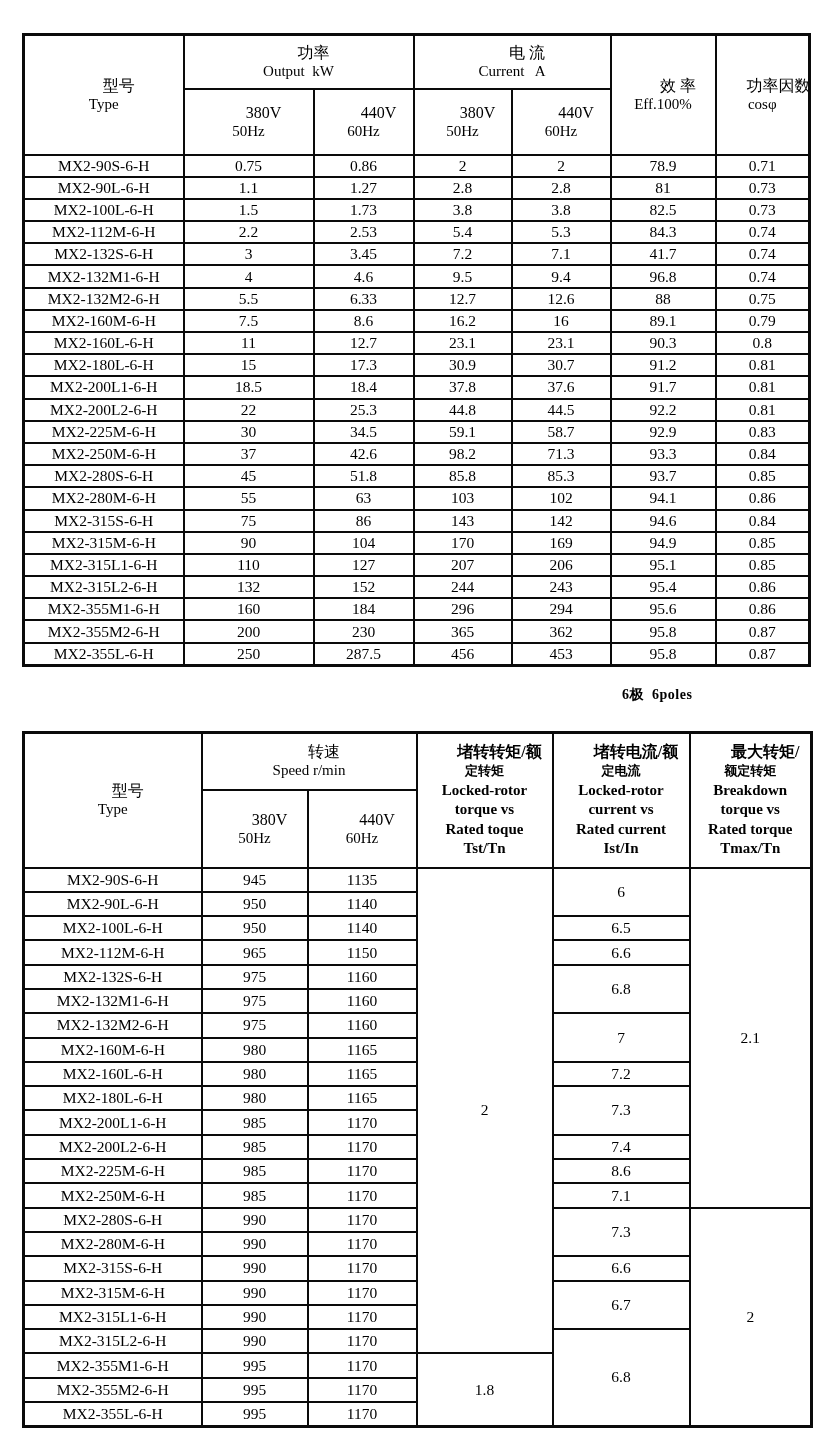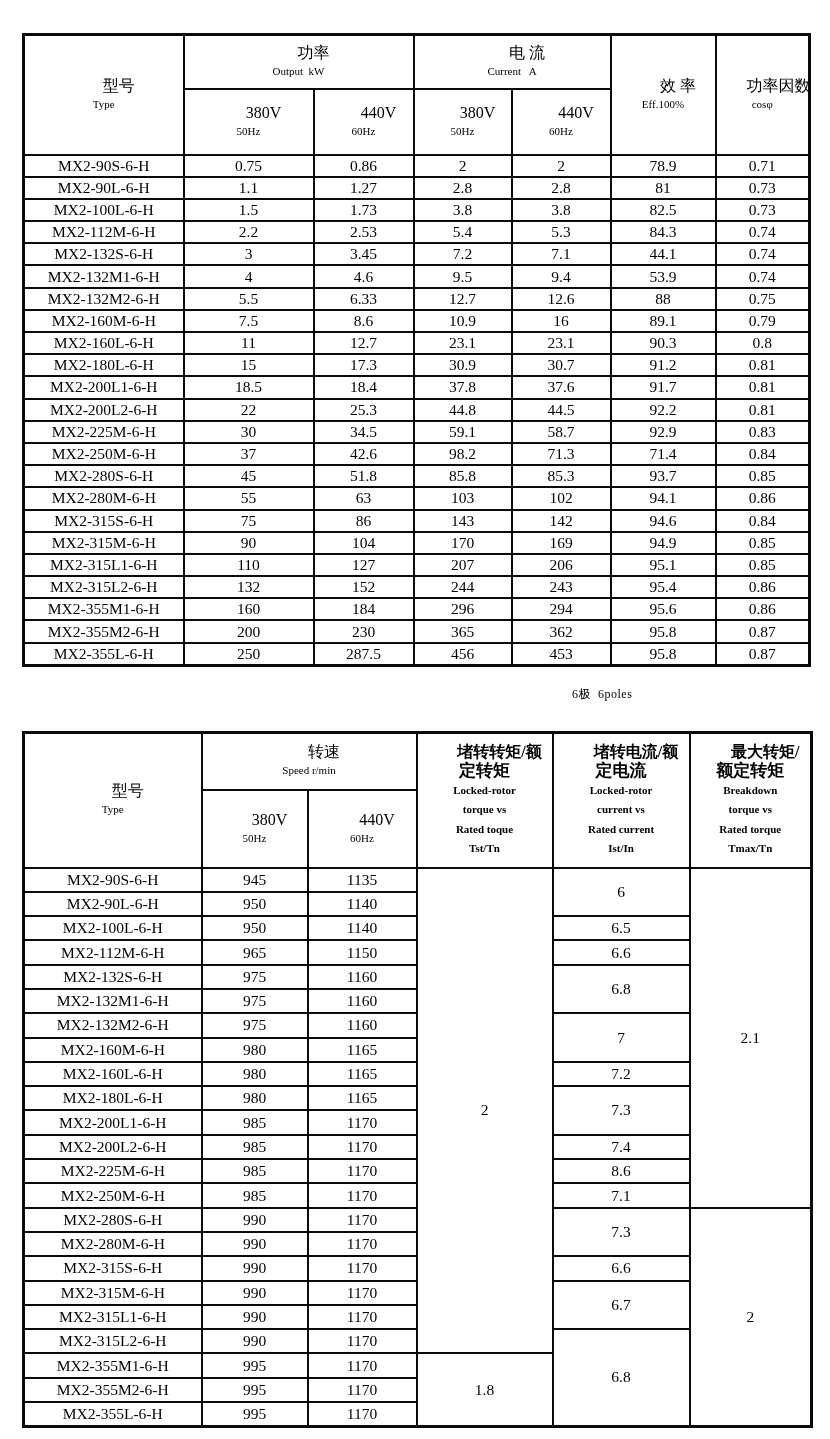--- a/index.html
+++ b/index.html
@@ -7,27 +7,27 @@
         font-family:"Liberation Serif","DejaVu Serif",serif;color:#000;}
   table{border-collapse:collapse;table-layout:fixed;position:absolute;background:#fff;}
   td,th{border:2px solid #0a0a0a;text-align:center;vertical-align:middle;
         padding:0;font-weight:normal;overflow:hidden;}
   #t1{left:22px;top:33px;width:786px;border:3px solid #0a0a0a;}
   #t2{left:22px;top:731px;width:788px;border:3px solid #0a0a0a;}
   #t1 td,#t1 th{font-size:15px;line-height:20px;}
   #t2 td,#t2 th{font-size:15px;line-height:20px;}
   #t1 tr.h1{height:54px;} #t1 tr.h2{height:66px;} #t1 tr.data{height:22.2px;}
   #t2 tr.h1{height:57px;} #t2 tr.h2{height:78px;} #t2 tr.data{height:24.3px;}
-  th .ln{display:block;white-space:pre;font-size:11px;line-height:19px;}
+  th .ln{display:block;white-space:pre;font-size:15px;line-height:19px;}
   th .ln:first-child{font-size:16px;padding-left:30px;}
   th.cjk6 .ln{line-height:19.5px;font-weight:bold;}
-  th.cjk6 .ln:nth-child(2){font-size:17px;}
+  th.cjk6 .ln:nth-child(2){font-size:13px;}
   #t1 tr.data td, #t2 tr.data td{font-size:15.5px;}
-  #poles-note{position:absolute;left:572px;top:686px;font-size:12px;
-        letter-spacing:0.5px;white-space:pre;}
+  #poles-note{position:absolute;left:622px;top:686px;font-size:14px;
+        letter-spacing:0.5px;white-space:pre;font-weight:bold;}
 </style>
 </head>
 <body>
 
 <div id="page">
 
   <table id="t1">
     <colgroup>
       <col style="width:160px">
         <col style="width:130px">
@@ -115,46 +115,46 @@
           <td>5.3</td>
           <td>84.3</td>
           <td>0.74</td>
         </tr>
         <tr class="data">
           <td>MX2-132S-6-H</td>
           <td>3</td>
           <td>3.45</td>
           <td>7.2</td>
           <td>7.1</td>
-          <td>44.1</td>
+          <td>41.7</td>
           <td>0.74</td>
         </tr>
         <tr class="data">
           <td>MX2-132M1-6-H</td>
           <td>4</td>
           <td>4.6</td>
           <td>9.5</td>
           <td>9.4</td>
-          <td>53.9</td>
+          <td>96.8</td>
           <td>0.74</td>
         </tr>
         <tr class="data">
           <td>MX2-132M2-6-H</td>
           <td>5.5</td>
           <td>6.33</td>
           <td>12.7</td>
           <td>12.6</td>
           <td>88</td>
           <td>0.75</td>
         </tr>
         <tr class="data">
           <td>MX2-160M-6-H</td>
           <td>7.5</td>
           <td>8.6</td>
-          <td>10.9</td>
+          <td>16.2</td>
           <td>16</td>
           <td>89.1</td>
           <td>0.79</td>
         </tr>
         <tr class="data">
           <td>MX2-160L-6-H</td>
           <td>11</td>
           <td>12.7</td>
           <td>23.1</td>
           <td>23.1</td>
@@ -196,21 +196,21 @@
           <td>58.7</td>
           <td>92.9</td>
           <td>0.83</td>
         </tr>
         <tr class="data">
           <td>MX2-250M-6-H</td>
           <td>37</td>
           <td>42.6</td>
           <td>98.2</td>
           <td>71.3</td>
-          <td>71.4</td>
+          <td>93.3</td>
           <td>0.84</td>
         </tr>
         <tr class="data">
           <td>MX2-280S-6-H</td>
           <td>45</td>
           <td>51.8</td>
           <td>85.8</td>
           <td>85.3</td>
           <td>93.7</td>
           <td>0.85</td>

